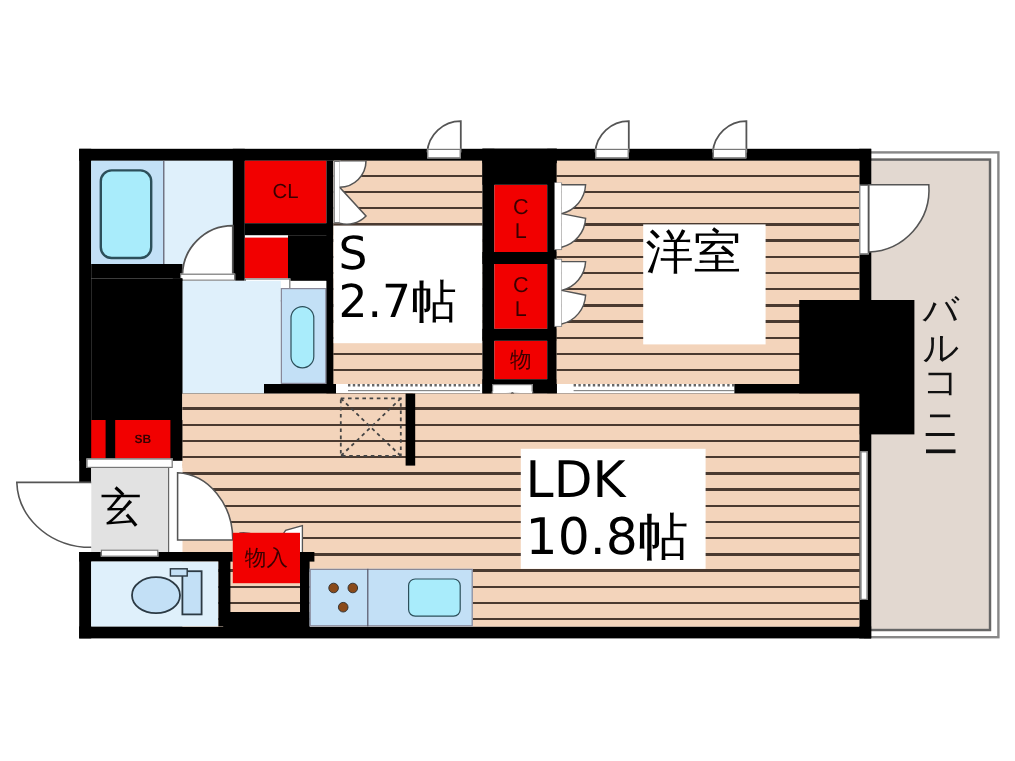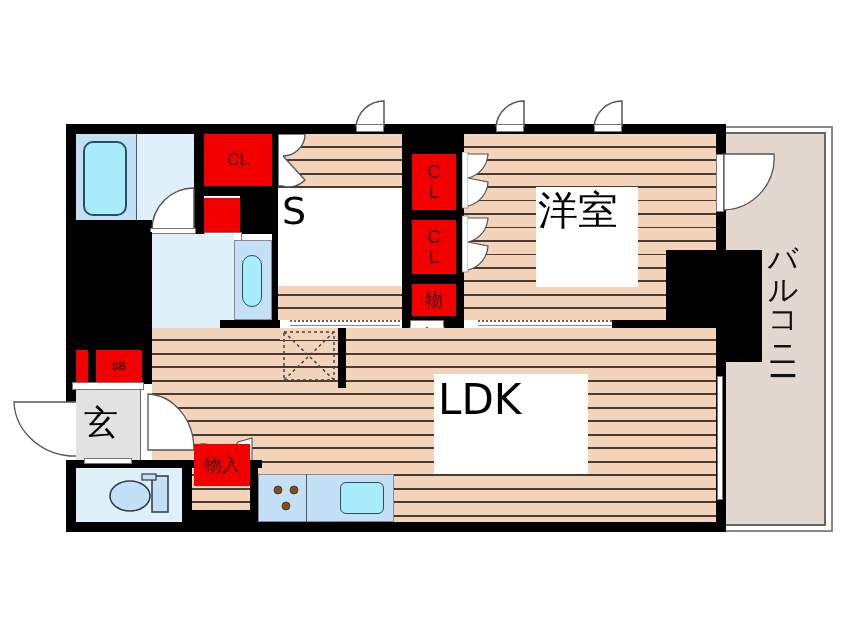--- a/index.html
+++ b/index.html
@@ -66,20 +66,21 @@
 <div class="wall" style="left:220px; top:320px; width:60px; height:8px;"></div>
 <div class="wet2" style="left:222px; top:330px; width:50px; height:50px; border:1.5px solid #446;"></div>
 <div class="tub" style="left:226px; top:334px; width:42px; height:42px; border-radius:4px; border-width:1.5px;"></div>
 <div class="wall" style="left:272px; top:232px; width:8px; height:152px;"></div>
 <div class="dotted-sash" style="left:152px; top:382px; width:120px; height:6px;"></div>
 <div class="wall" style="left:144px; top:232px; width:8px; height:150px;"></div>
 
 <div class="floor" style="left:278px; top:134px; width:124px; height:186px;"></div>
 <div class="label-box" style="left:278px; top:188px; width:124px; height:98px; padding:4px 0 0 4px; font-size:38px;">
   <div>S</div>
+  <div>2.7帖</div>
 </div>
 <div class="sash" style="left:278px; top:134px; width:6px; height:52px;"></div>
 <svg class="abs" style="left:283px; top:134px;" width="26" height="54">
   <path d="M0 0 L22 0 A22 22 0 0 1 0 22 L22 46 A22 22 0 0 1 0 52" fill="#fff" stroke="#555" stroke-width="1.3"></path>
 </svg>
 <div class="wall" style="left:402px; top:124px; width:10px; height:210px;"></div>
 <div class="dotted-sash" style="left:290px; top:320px; width:110px; height:6px;"></div>
 
 <div class="red" style="left:412px; top:154px; width:44px; height:56px; flex-direction:column; font-size:18px; line-height:20px;">
   <span>C</span>
@@ -141,20 +142,21 @@
 <div class="floor" style="left:280px; top:328px; width:64px; height:56px;"></div>
 
 <svg class="abs" style="left:282px; top:330px;" width="56" height="54">
   <rect x="2" y="2" width="50" height="48" fill="none" stroke="#444" stroke-width="1.5" stroke-dasharray="3,3"></rect>
   <line x1="2" y1="2" x2="52" y2="50" stroke="#444" stroke-width="1.5" stroke-dasharray="3,3"></line>
   <line x1="52" y1="2" x2="2" y2="50" stroke="#444" stroke-width="1.5" stroke-dasharray="3,3"></line>
 </svg>
 <div class="wall" style="left:338px; top:328px; width:8px; height:60px;"></div>
 <div class="label-box" style="left:434px; top:374px; width:154px; height:100px; padding:2px 0 0 4px; font-size:42px; line-height:48px;">
   <div>LDK</div>
+  <div>10.8帖</div>
 </div>
 
 <div class="sash" style="left:717px; top:376px; width:6px; height:124px;"></div>
 
 <div class="wall" style="left:66px; top:350px; width:86px; height:34px;"></div>
 <div class="red" style="left:76px; top:350px; width:12px; height:32px;"></div>
 <div class="red" style="left:96px; top:350px; width:46px; height:32px; font-size:10px; font-weight:bold;">
   <span>SB</span>
 </div>
 <div class="sash" style="left:72px; top:382px; width:72px; height:8px;"></div>

